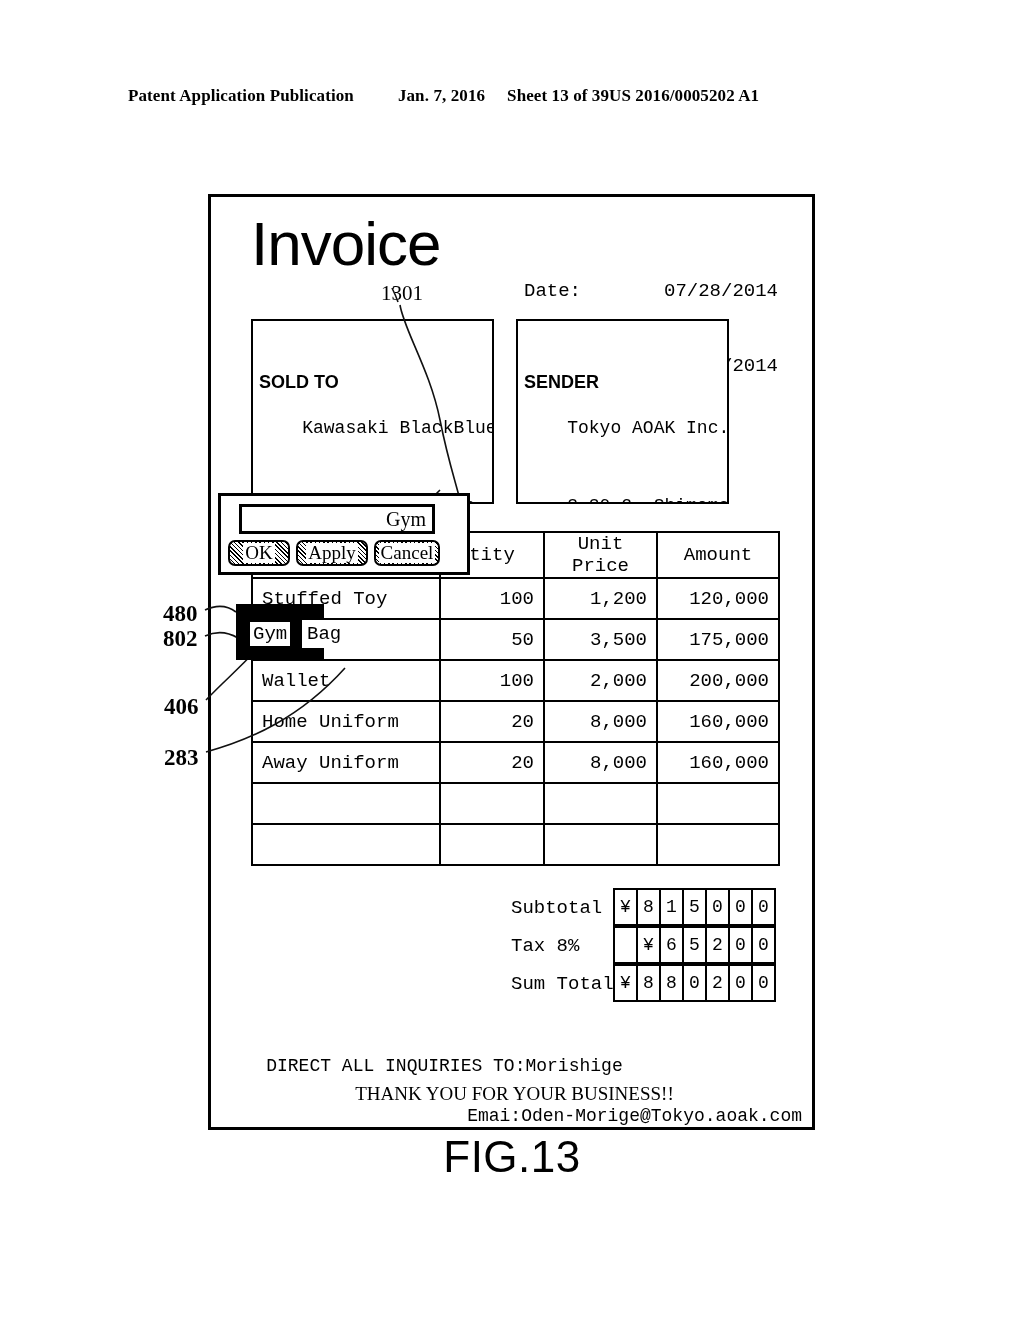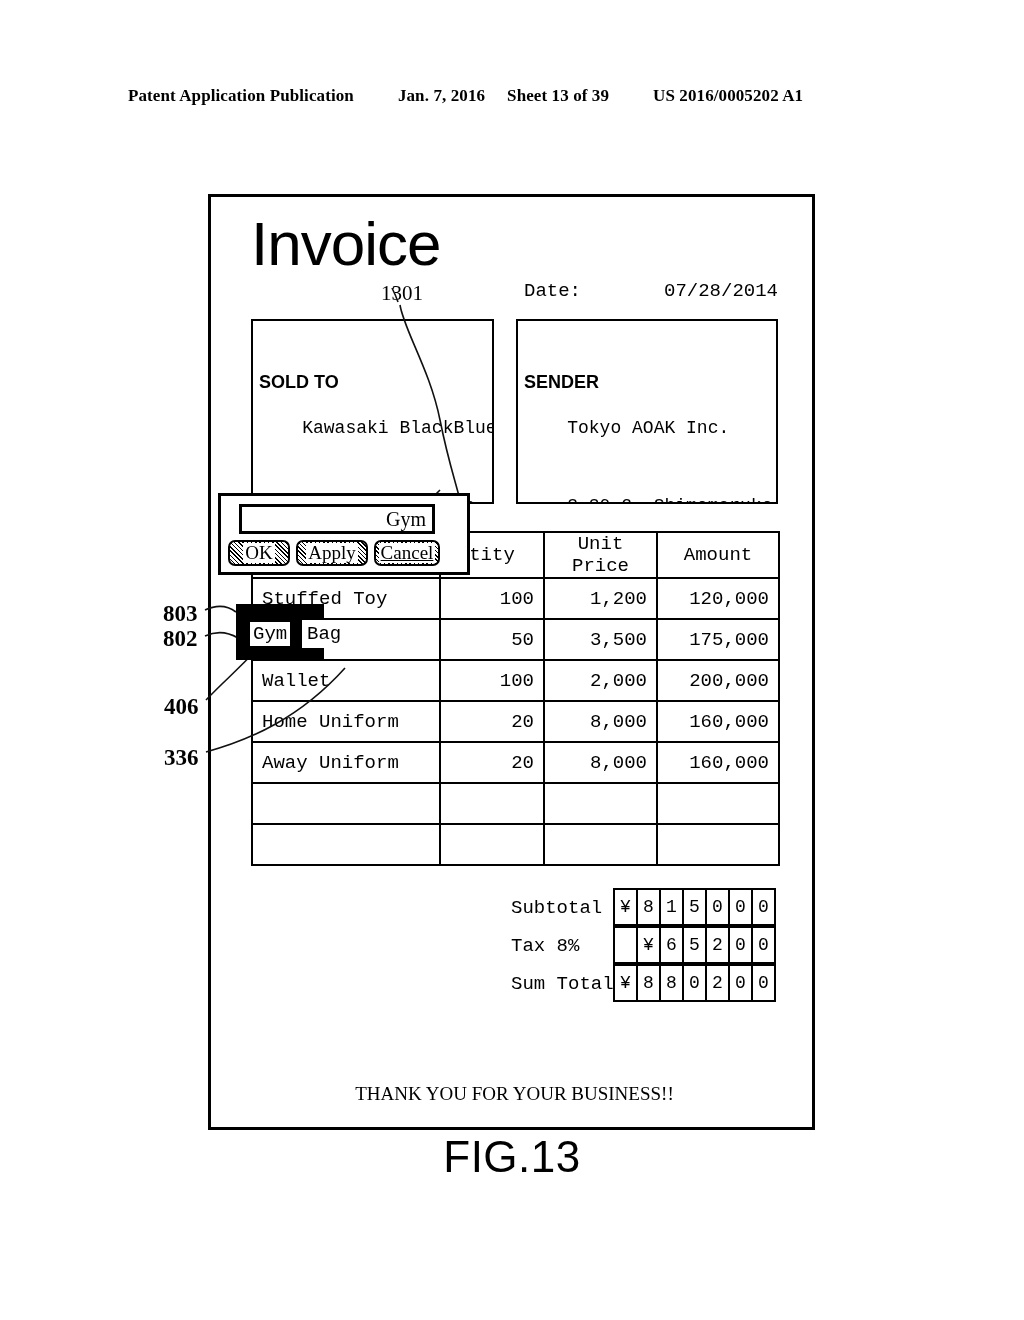--- a/index.html
+++ b/index.html
@@ -26,21 +26,21 @@
     font-weight: bold;
     font-size: 17px;
     letter-spacing: 0.1px;
     white-space: nowrap;
     display: flex;
     align-items: baseline;
   }
   #patent-header .ph-pub      { }
   #patent-header .ph-date     { margin-left: 44px; }
   #patent-header .ph-sheet    { margin-left: 22px; }
-  #patent-header .ph-number   { margin-left: 44px; }
+  #patent-header .ph-number   { }
 
   
   #fig-label {
     position: absolute;
     top: 1132px;
     left: 0;
     width: 1024px;
     text-align: center;
     font-family: "Liberation Sans", sans-serif;
     font-size: 44px;
@@ -108,21 +108,21 @@
   }
   #soldto-box {
     left: 40px;
     top: 122px;
     width: 243px;
     height: 185px;
   }
   #sender-box {
     left: 305px;
     top: 122px;
-    width: 262px;
+    width: 213px;
     height: 185px;
   }
   .addr-title { display: block; font-family: "Liberation Sans", sans-serif; font-weight: bold; font-size: 18px; }
   .addr-gap { display: block; height: 9px; }
 
   
   #items-table {
     position: absolute;
     left: 40px;
     top: 334px;
@@ -292,21 +292,21 @@
   }
   .dlg-btn > span {
     position: relative;
     background: #fff;
     padding: 0 2px;
     line-height: 20px;
     text-align: center;
   }
   #btn-ok     { width: 62px; }
   #btn-apply  { width: 72px; }
-  #btn-cancel { width: 66px; text-decoration: underline; }
+  #btn-cancel { width: 66px; }
 
   
   .ref-num {
     position: absolute;
     font-family: "Liberation Serif", serif;
     font-weight: bold;
     font-size: 23px;
     z-index: 12;
   }
   #ref-803 { left: 163px; top: 601px; }
@@ -458,20 +458,24 @@
         <div class="cell">8</div>
         <div class="cell">8</div>
         <div class="cell">0</div>
         <div class="cell">2</div>
         <div class="cell">0</div>
         <div class="cell">0</div>
       </div>
     </div>
   </div>
 
+  <div id="footer-inquiries">
+    <span>DIRECT ALL INQUIRIES TO:Morishige</span>
+    <span id="footer-email">Emai:Oden-Morige@Tokyo.aoak.com</span>
+  </div>
   <div id="footer-thanks">THANK YOU FOR YOUR BUSINESS!!</div>
 
 </div>
 
 <div id="selection-highlight"></div>
 <div id="sel-token-gym" class="sel-token">Gym</div>
 <div id="sel-token-bag" class="sel-token">Bag</div>
 
 <div id="edit-dialog">
   <div id="dialog-input">Gym</div>
@@ -481,24 +485,24 @@
     </div>
     <div id="btn-apply" class="dlg-btn">
       <span>Apply</span>
     </div>
     <div id="btn-cancel" class="dlg-btn">
       <span>Cancel</span>
     </div>
   </div>
 </div>
 
-<div class="ref-num" id="ref-803">803</div>
+<div class="ref-num" id="ref-803">480</div>
 <div class="ref-num" id="ref-802">802</div>
 <div class="ref-num" id="ref-406">406</div>
-<div class="ref-num" id="ref-407">336</div>
+<div class="ref-num" id="ref-407">283</div>
 
 <svg id="leaders" viewBox="0 0 1024 1320">
 
   <path d="M400 305 C 404 330, 430 370, 440 420 C 448 460, 455 480, 460 500" fill="none" stroke="#111" stroke-width="1.6"></path>
 
   <path d="M398 302 C 396 296, 394 292, 392 288" fill="none" stroke="#111" stroke-width="1.6"></path>
 
   <path d="M205 610 C 218 604, 228 606, 236 612" fill="none" stroke="#111" stroke-width="1.6"></path>
 
   <path d="M205 636 C 218 630, 228 632, 238 638" fill="none" stroke="#111" stroke-width="1.6"></path>

